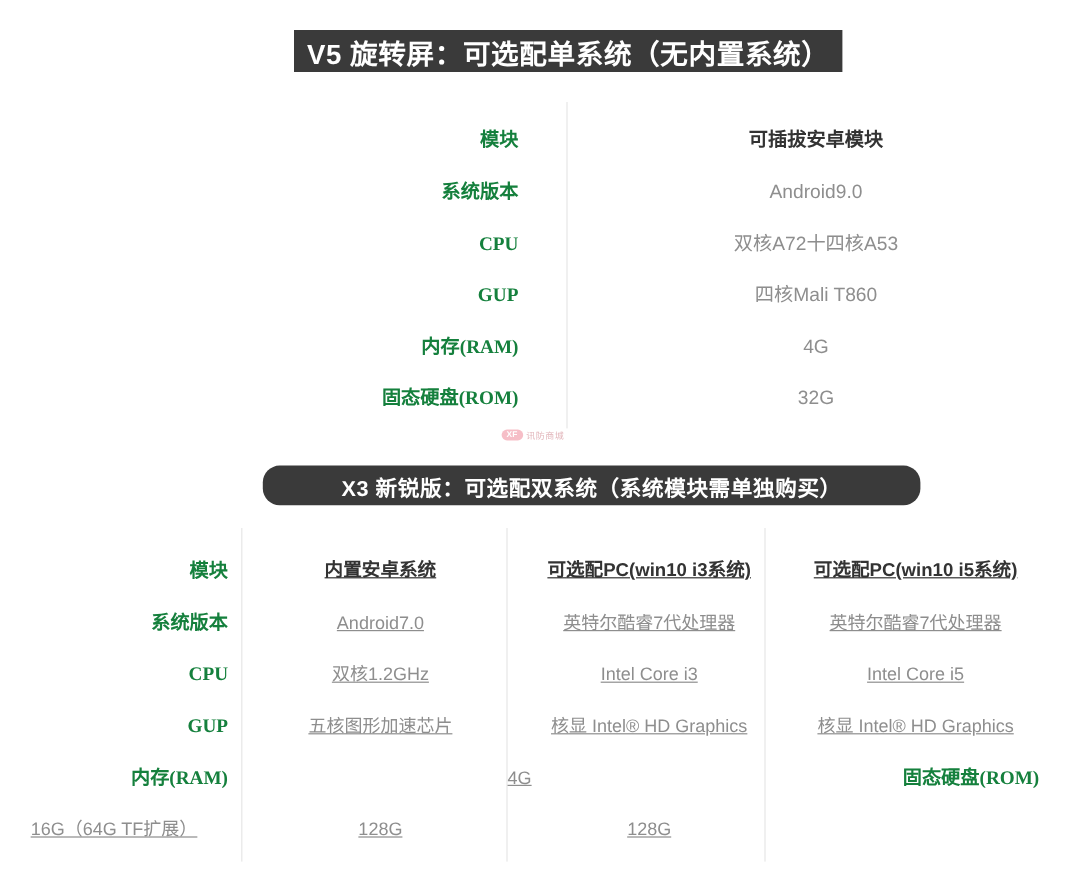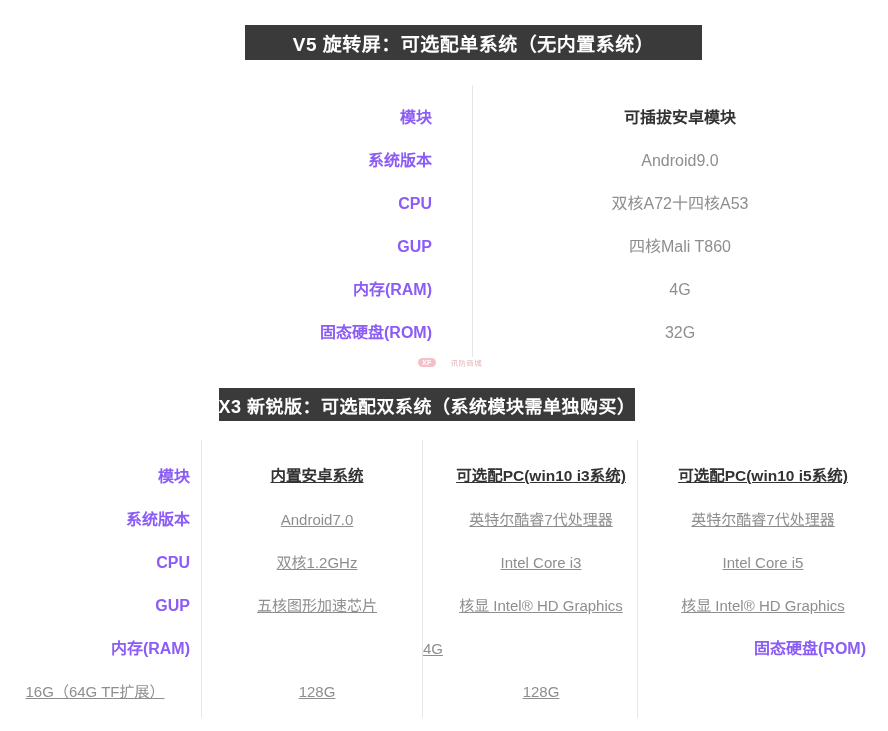--- a/index.html
+++ b/index.html
@@ -34,28 +34,29 @@
     justify-content: center;
     font-weight: bold;
     letter-spacing: 0.5px;
     white-space: nowrap;
   }
   #banner-v5 {
     left: 245px;
     top: 25px;
     width: 457px;
     height: 35px;
-    font-size: 19px;
+    font-size: 23px;
   }
   #banner-x3 {
     left: 219px;
     top: 388px;
-    width: 416px;
+    width: 548px;
     height: 33px;
     font-size: 18px;
+    border-radius: 14px;
   }
 
   
   .spec-table {
     position: absolute;
     display: grid;
   }
 
   #table-v5 {
     left: 0px;
@@ -74,23 +75,24 @@
 
   .cell {
     display: flex;
     align-items: center;
     font-size: 15.5px;
     line-height: 1.2;
     white-space: nowrap;
   }
   .cell.label {
     justify-content: flex-end;
-    color: #8b5cf6;
+    color: #15803d;
     font-weight: bold;
     font-size: 16px;
+    font-family: Liberation Serif, serif;
   }
   .cell.value {
     justify-content: center;
     color: #8e8e8e;
     font-weight: normal;
   }
   .cell.value.head {
     color: #333333;
     font-weight: bold;
     font-size: 16px;
@@ -120,21 +122,21 @@
   #divider-x3-2 { left: 422px; top: 440px; height: 278px; }
   #divider-x3-3 { left: 637px; top: 440px; height: 278px; }
 
   
   .watermark {
     position: absolute;
     left: 418px;
     top: 357px;
     display: flex;
     align-items: center;
-    gap: 15px;
+    gap: 3px;
     opacity: 0.55;
     user-select: none;
   }
   .watermark .wm-badge {
     display: inline-flex;
     align-items: center;
     justify-content: center;
     background: #f08a9a;
     color: #ffffff;
     border-radius: 7px;

